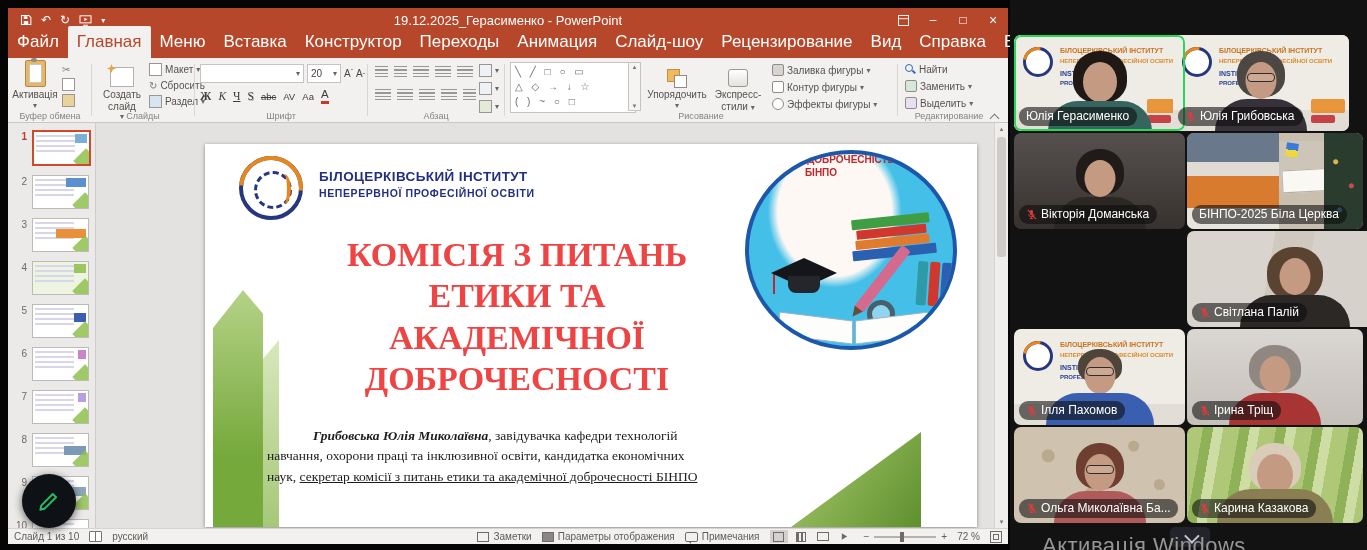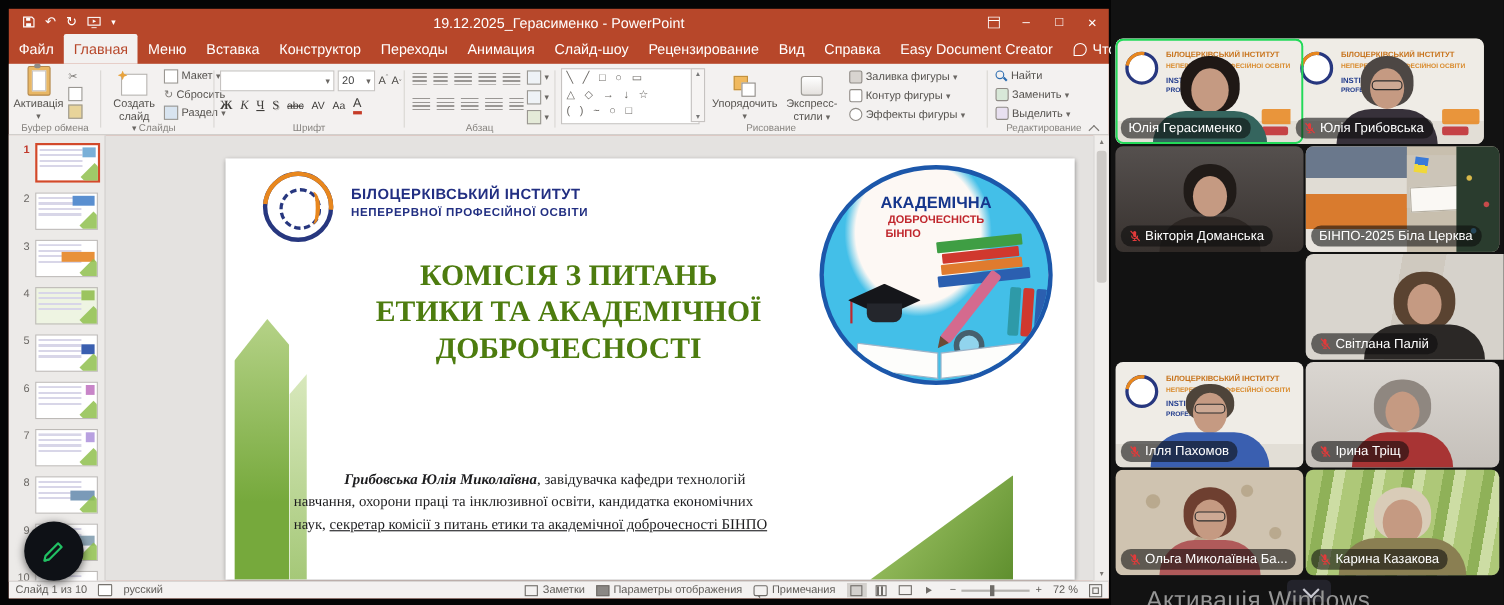--- a/index.html
+++ b/index.html
@@ -8,21 +8,21 @@
 
   
   .ppt{position:absolute;left:8px;top:8px;width:1000px;height:536px;background:#b7472a;}
   .titlebar{position:relative;height:24px;display:flex;align-items:center;color:#fff;}
   .qat{display:flex;align-items:center;gap:9px;padding-left:12px;font-size:12px;}
   .qat .g{color:#fff;cursor:default;}
   .ttl{position:absolute;left:0;right:0;text-align:center;font-size:13px;color:#fff;pointer-events:none;}
   .winctl{margin-left:auto;display:flex;align-items:center;gap:0;height:100%;}
   .winctl .wb{width:30px;height:100%;display:flex;align-items:center;justify-content:center;font-size:12px;color:#fff;}
 
-  .tabbar{height:26px;display:flex;align-items:flex-end;color:#fff;font-size:13px;}
+  .tabbar{height:26px;display:flex;align-items:flex-end;color:#fff;font-size:17px;}
   .tab{padding:6px 9px 6px;white-space:nowrap;}
   .tab.active{background:#f3f1f0;color:#b7472a;border-radius:2px 2px 0 0;}
   .tellme{display:flex;align-items:center;gap:5px;padding:6px 10px;white-space:nowrap;}
   .bulb{width:10px;height:10px;border:1.5px solid #fff;border-radius:50% 50% 50% 0;display:inline-block;}
   .share{margin-left:auto;display:flex;align-items:center;gap:5px;padding:6px 14px;white-space:nowrap;}
   .person-ic{width:9px;height:9px;position:relative;display:inline-block;}
   .person-ic:before{content:"";position:absolute;left:2.5px;top:0;width:4px;height:4px;border:1px solid #fff;border-radius:50%;}
   .person-ic:after{content:"";position:absolute;left:0;bottom:0;width:7px;height:3px;border:1px solid #fff;border-bottom:none;border-radius:4px 4px 0 0;}
 
   
@@ -117,21 +117,21 @@
   .magn:after{content:"";position:absolute;left:22px;top:22px;width:16px;height:4px;background:#46606e;transform:rotate(42deg);border-radius:2px;}
   .obook{position:absolute;left:30px;bottom:6px;width:150px;height:26px;}
   .obook .pg{position:absolute;bottom:0;width:72px;height:22px;background:#fdfdfb;border:1.5px solid #9db3c8;}
   .obook .pl{left:0;transform:skewY(7deg);border-radius:2px 0 0 4px;}
   .obook .pr{right:0;transform:skewY(-7deg);border-radius:0 2px 4px 0;}
 
   .gband{position:absolute;left:8px;top:146px;width:50px;height:237px;background:linear-gradient(180deg,#b5d287 0,#76a93c 70%);clip-path:polygon(0 16%,60% 0,100% 10%,100% 100%,0 100%);}
   .gband2{position:absolute;left:58px;top:196px;width:16px;height:187px;background:linear-gradient(180deg,#d8e8bc,#a5c878);clip-path:polygon(0 10%,100% 0,100% 100%,0 100%);}
   .gtri{position:absolute;right:56px;bottom:0;width:130px;height:95px;background:linear-gradient(125deg,#a9cc6e,#5f8f2e);clip-path:polygon(100% 0,100% 100%,0 100%);}
 
-  .stitle{position:absolute;left:94px;top:90px;width:436px;text-align:center;font-family:"Liberation Serif","DejaVu Serif",serif;font-weight:bold;font-size:27px;line-height:1.22;color:#4d7c0f;}
+  .stitle{position:absolute;left:94px;top:90px;width:436px;text-align:center;font-family:"Liberation Serif","DejaVu Serif",serif;font-weight:bold;font-size:34px;line-height:1.22;color:#ef4444;}
   .para{position:absolute;left:62px;width:448px;font-family:"Liberation Serif","DejaVu Serif",serif;font-size:13.5px;line-height:1.5;color:#1c1c1e;}
   .p1{top:198px;} .p2{top:282px;text-indent:46px;}
   .pname{font-style:italic;font-weight:600;}
   .pu{text-decoration:underline;}
 
   
   .statusbar{position:absolute;left:0;right:0;bottom:0;height:16px;background:#f3f1f0;border-top:1px solid #d6d3d1;display:flex;align-items:center;font-size:10px;color:#5f5c58;padding:0 6px;box-sizing:border-box;gap:10px;}
   .proof{display:inline-block;width:11px;height:9px;border:1px solid #77746f;border-radius:1px;background:linear-gradient(90deg,#fff 48%,#77746f 48%,#77746f 52%,#fff 52%);}
   .sbr{margin-left:auto;display:flex;align-items:center;gap:10px;}
   .sb-ic{display:inline-block;width:10px;height:8px;border:1px solid #6f6c68;}
@@ -523,21 +523,20 @@
         <div class="logo-ring">
           <span class="gear"></span>
             <span class="swoosh"></span>
         </div>
         <div class="inst-name">
           <div class="l1">БІЛОЦЕРКІВСЬКИЙ  ІНСТИТУТ</div>
           <div class="l2">НЕПЕРЕРВНОЇ ПРОФЕСІЙНОЇ ОСВІТИ</div>
         </div>
 
         <div class="badge">
-          <div class="bt b1">АКАДЕМІЧНА</div>
           <div class="bt b2">ДОБРОЧЕСНІСТЬ</div>
           <div class="bt b3">БІНПО</div>
           <div class="bookstack">
               <div class="bk1"></div>
               <div class="bk2"></div>
               <div class="bk3"></div>
               <div class="bk4"></div>
             </div>
           <div class="vbooks">
               <div class="vb1"></div>

